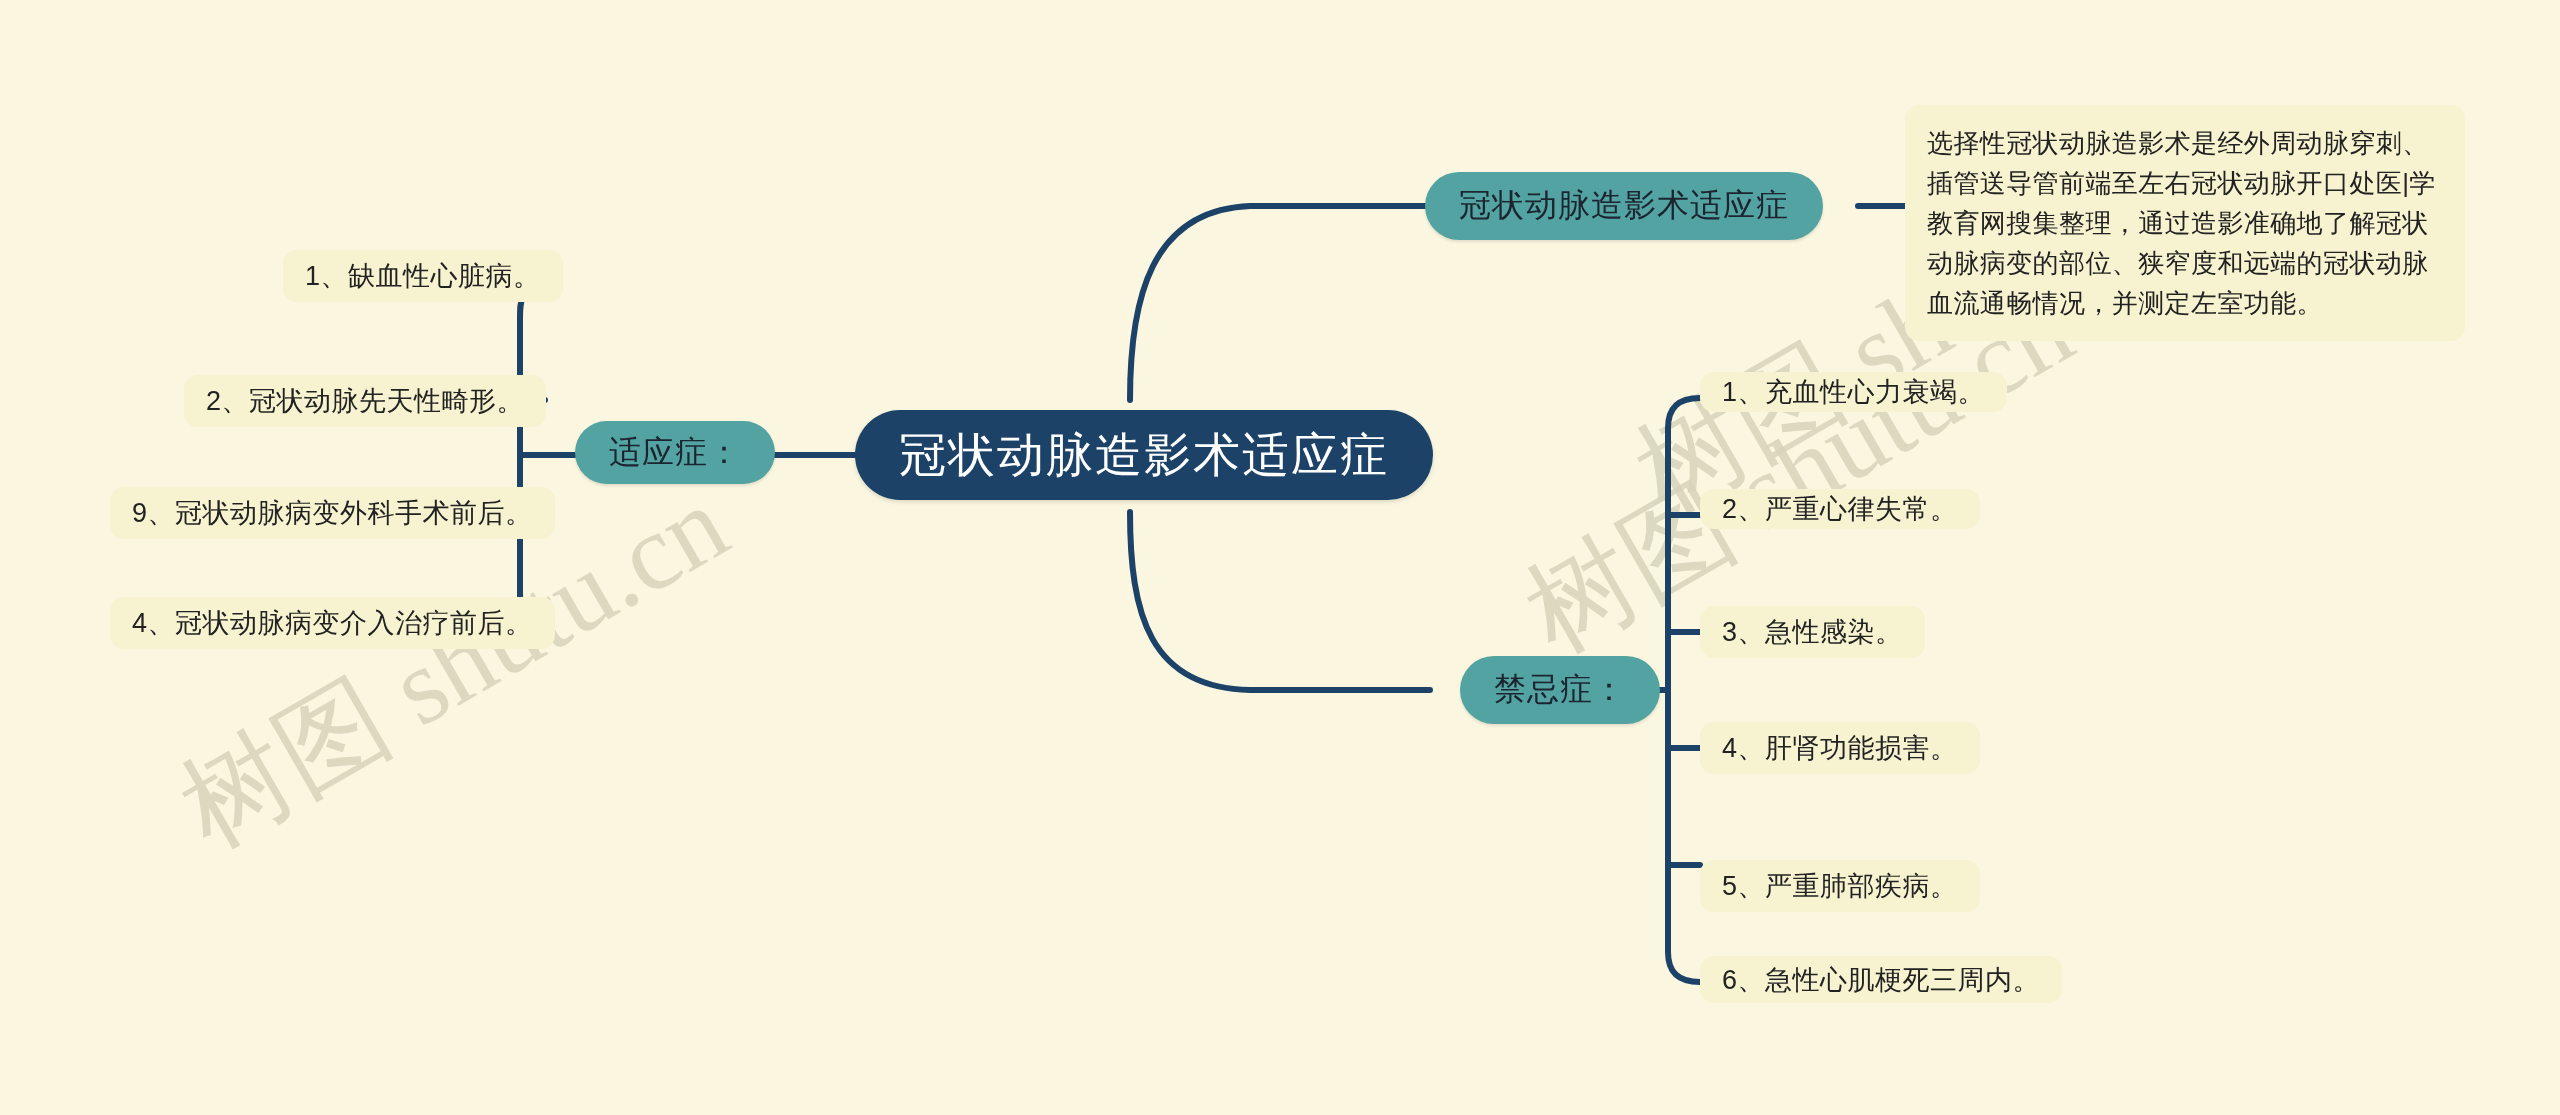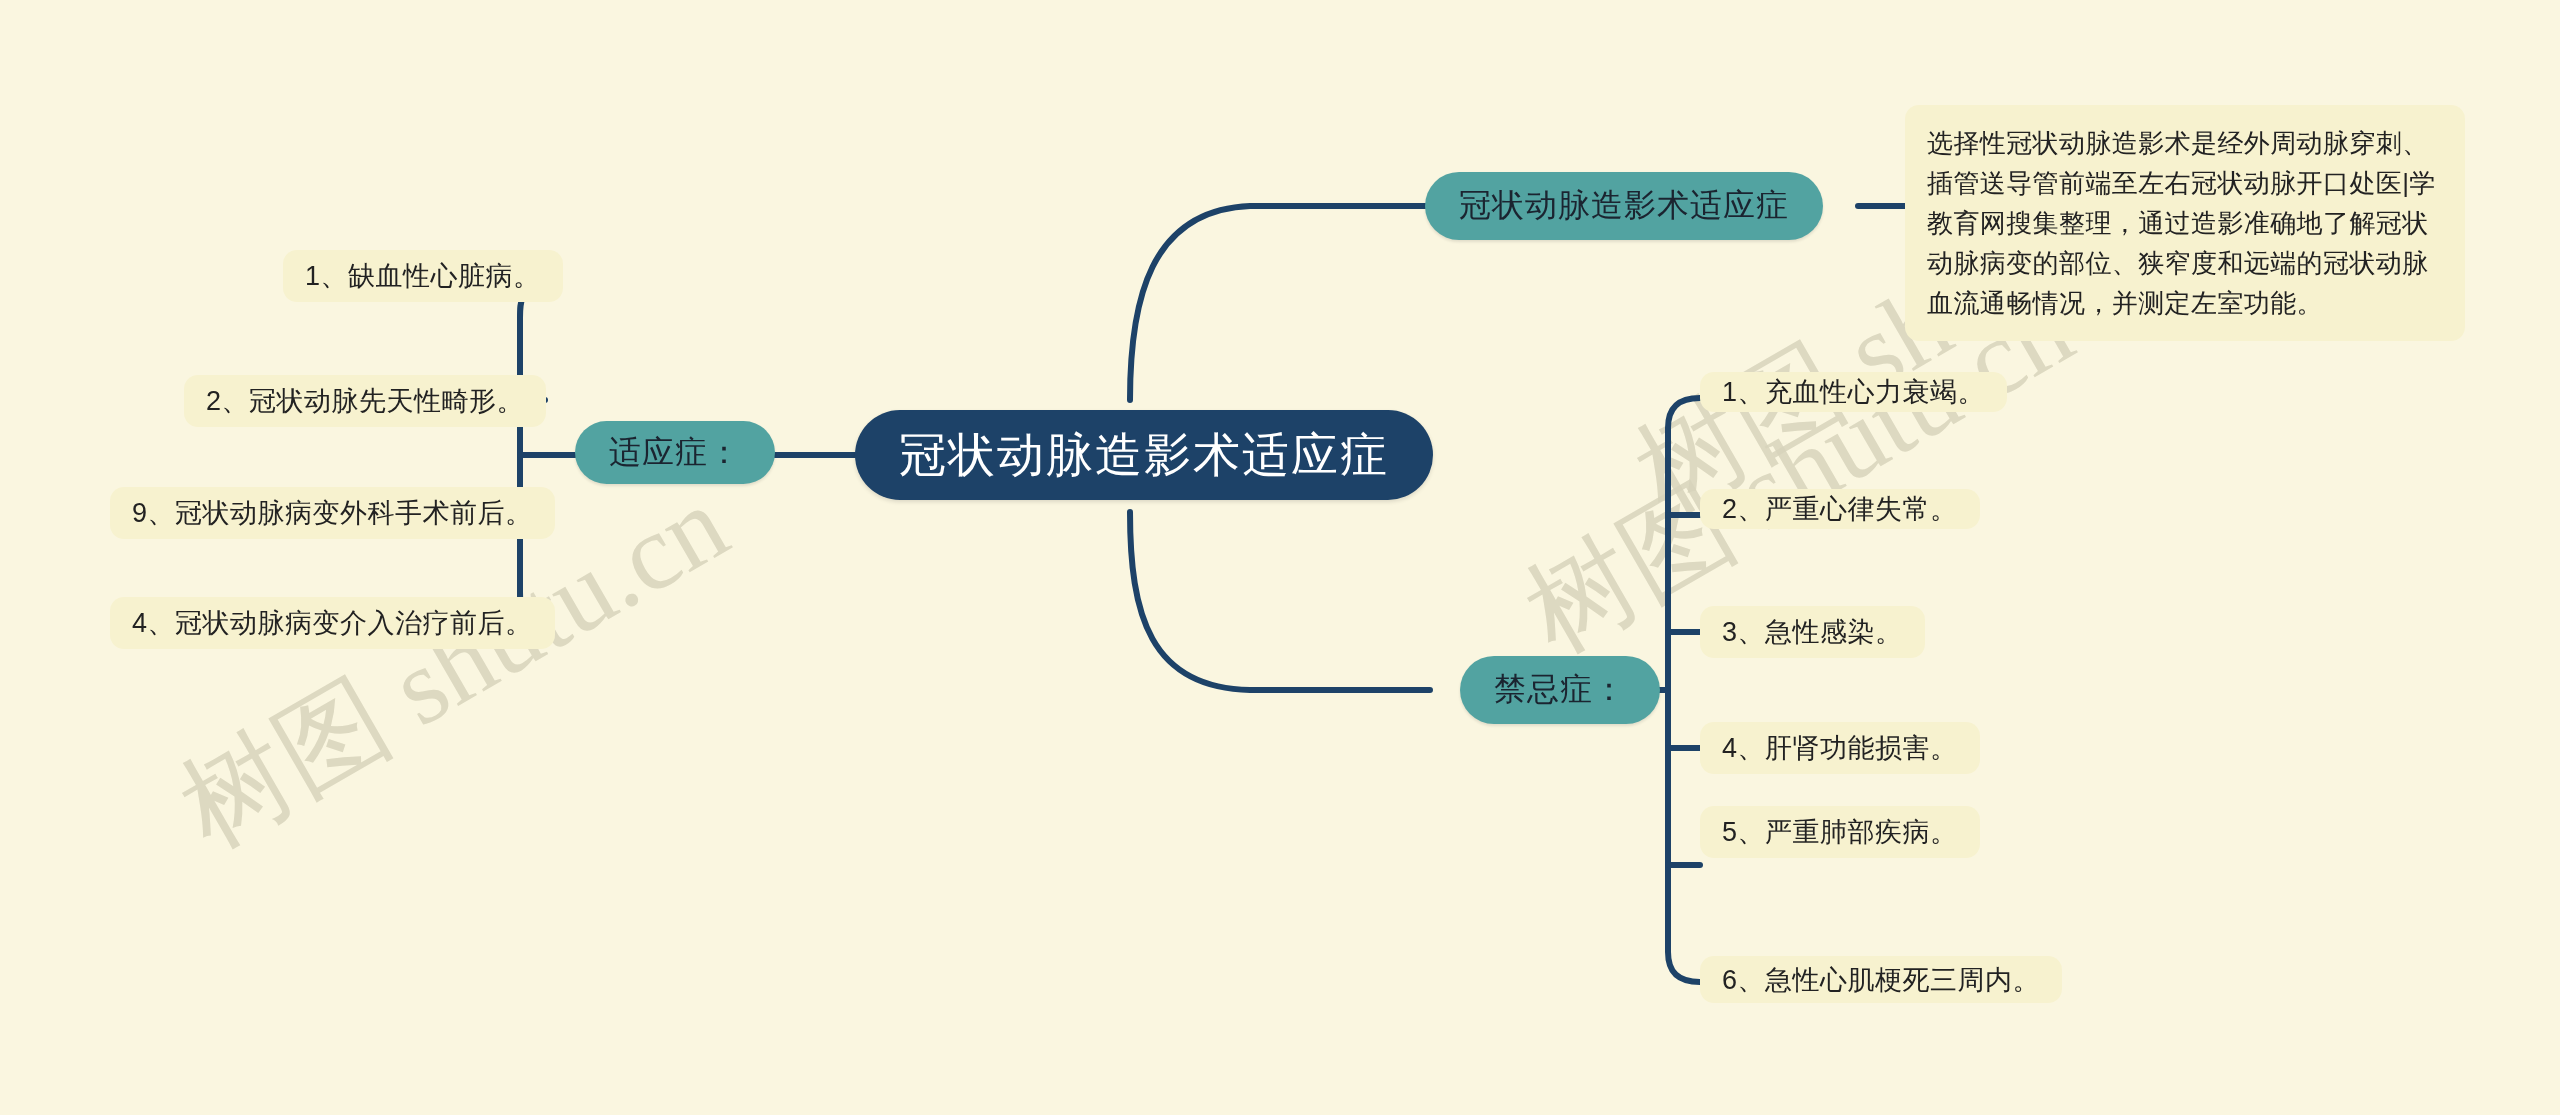--- a/index.html
+++ b/index.html
@@ -182,21 +182,21 @@
   </div>
 
   <div class="node node-leaf" style="left:1700px; top:606px; height:52px;">
     <span>3、急性感染。</span>
   </div>
 
   <div class="node node-leaf" style="left:1700px; top:722px; height:52px;">
     <span>4、肝肾功能损害。</span>
   </div>
 
-  <div class="node node-leaf" style="left:1700px; top:806px; height:52px;">
+  <div class="node node-leaf" style="left:1700px; top:860px; height:52px;">
     <span>5、严重肺部疾病。</span>
   </div>
 
   <div class="node node-leaf" style="left:1700px; top:956px; height:47px;">
     <span>6、急性心肌梗死三周内。</span>
   </div>
 
 </div>
 
 </body></html>

